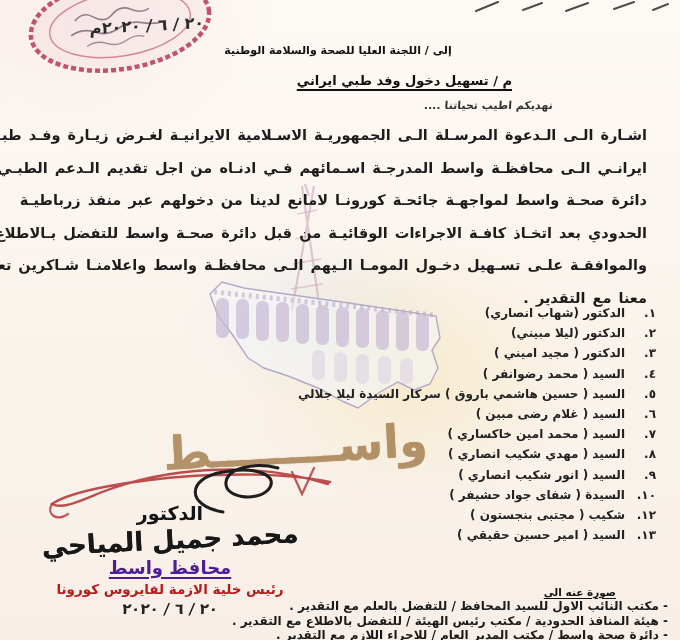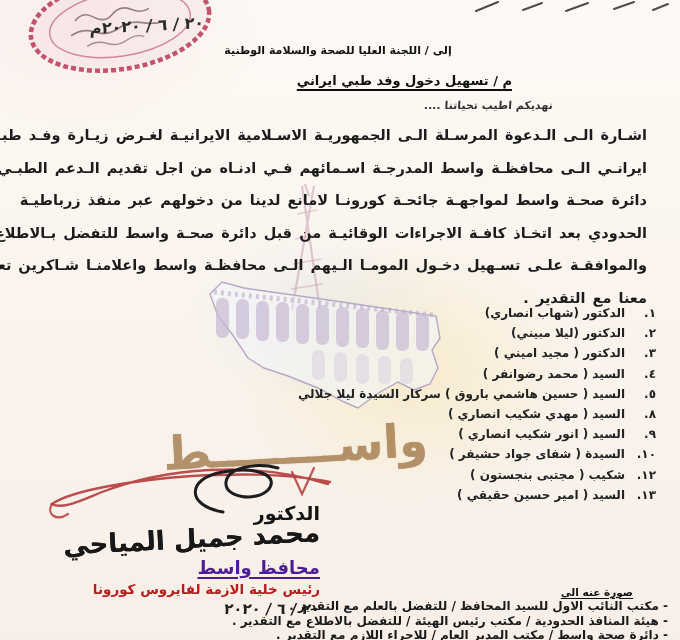--- a/index.html
+++ b/index.html
@@ -40,33 +40,33 @@
   }
   .body-text .bline.last{text-align-last:right;white-space:normal;}
   
   .delegates{top:306px;right:24px;width:330px;z-index:3;}
   .delegate-row{
     height:20.2px;font-size:12px;font-weight:bold;color:#222;
     text-align:right;white-space:nowrap;overflow:visible;
   }
   .delegate-row .num{display:inline-block;min-width:22px;margin-left:9px;text-align:right;}
   
-  .sig-block{top:500px;right:360px;width:300px;left:20px;text-align:right;z-index:4;}
+  .sig-block{top:500px;right:360px;width:300px;left:20px;text-align:center;z-index:4;}
   .sig-title{font-size:19px;font-weight:bold;color:#141414;line-height:22px;}
   .sig-name{font-size:26px;font-weight:bold;color:#181818;line-height:32px;
     transform:rotate(-3deg);letter-spacing:-1px;text-shadow:0 0 .6px #181818;}
   .sig-pos{font-size:18px;font-weight:bold;color:#4c1d95;line-height:24px;
     text-decoration:underline;text-decoration-thickness:2px;text-underline-offset:3px;}
   .sig-role{font-size:13.5px;font-weight:bold;color:#b91c1c;line-height:19px;}
   .sig-date{font-size:15px;font-weight:bold;color:#222;line-height:21px;
     transform:skewX(-7deg);letter-spacing:2px;}
   
   .cc-block{top:585px;right:12px;width:348px;z-index:3;}
   .cc-heading{font-size:10.5px;font-weight:bold;color:#111;line-height:14px;
-    margin-right:35px;text-decoration:underline;text-underline-offset:2px;}
+    margin-right:52px;text-decoration:underline;text-underline-offset:2px;}
   .cc-item{font-size:12px;font-weight:bold;color:#1a1a1a;line-height:14.5px;
     text-align:right;white-space:nowrap;}
   
   .wm{pointer-events:none;z-index:1;}
   .wasit-callig{
     top:424px;right:252px;z-index:1;
     font-size:46px;font-weight:bold;color:#9c713f;opacity:.75;
     transform:rotate(-3deg);line-height:1;text-shadow:0 0 1px #9c713f;
   }
   .z2{z-index:2;}
@@ -136,20 +136,22 @@
     <div class="bline">والموافقـة علـى تسـهيل دخـول المومـا الـيهم الـى محافظـة واسط واعلامنـا شـاكرين تعـاونكم</div>
     <div class="bline last">معنا مع التقدير .</div>
   </div>
 
   <div class="abs delegates">
     <div class="delegate-row"><span class="num">١.</span><span>الدكتور (شهاب انصاري)</span></div>
     <div class="delegate-row"><span class="num">٢.</span><span>الدكتور (ليلا مبيني)</span></div>
     <div class="delegate-row"><span class="num">٣.</span><span>الدكتور ( مجيد اميني )</span></div>
     <div class="delegate-row"><span class="num">٤.</span><span>السيد ( محمد رضوانفر )</span></div>
     <div class="delegate-row"><span class="num">٥.</span><span>السيد ( حسين هاشمي باروق ) سركار السيدة ليلا جلالي</span></div>
+    <div class="delegate-row"><span class="num">٦.</span><span>السيد ( غلام رضى مبين )</span></div>
+    <div class="delegate-row"><span class="num">٧.</span><span>السيد ( محمد امين خاكساري )</span></div>
     <div class="delegate-row"><span class="num">٨.</span><span>السيد ( مهدي شكيب انصاري )</span></div>
     <div class="delegate-row"><span class="num">٩.</span><span>السيد ( انور شكيب انصاري )</span></div>
     <div class="delegate-row"><span class="num">١٠.</span><span>السيدة ( شفاى جواد حشيفر )</span></div>
     <div class="delegate-row"><span class="num">١٢.</span><span>شكيب ( مجتبى بنجستون )</span></div>
     <div class="delegate-row"><span class="num">١٣.</span><span>السيد ( امير حسين حقيقي )</span></div>
   </div>
 
   <svg class="abs z2" style="left:40px;top:452px;width:300px;height:80px;" viewBox="0 0 300 80">
     <path d="M288,32 C210,8 125,16 62,40 C42,48 22,58 12,52 C32,38 95,28 152,24 C205,21 252,22 290,30" stroke="#b43c3c" stroke-width="2.4" fill="none" opacity="0.9" stroke-linecap="round"></path>
     <path d="M12,52 C6,62 16,70 28,62 M252,20 L262,42 L274,16" stroke="#b43c3c" stroke-width="2.2" fill="none" opacity="0.85" stroke-linecap="round"></path>

